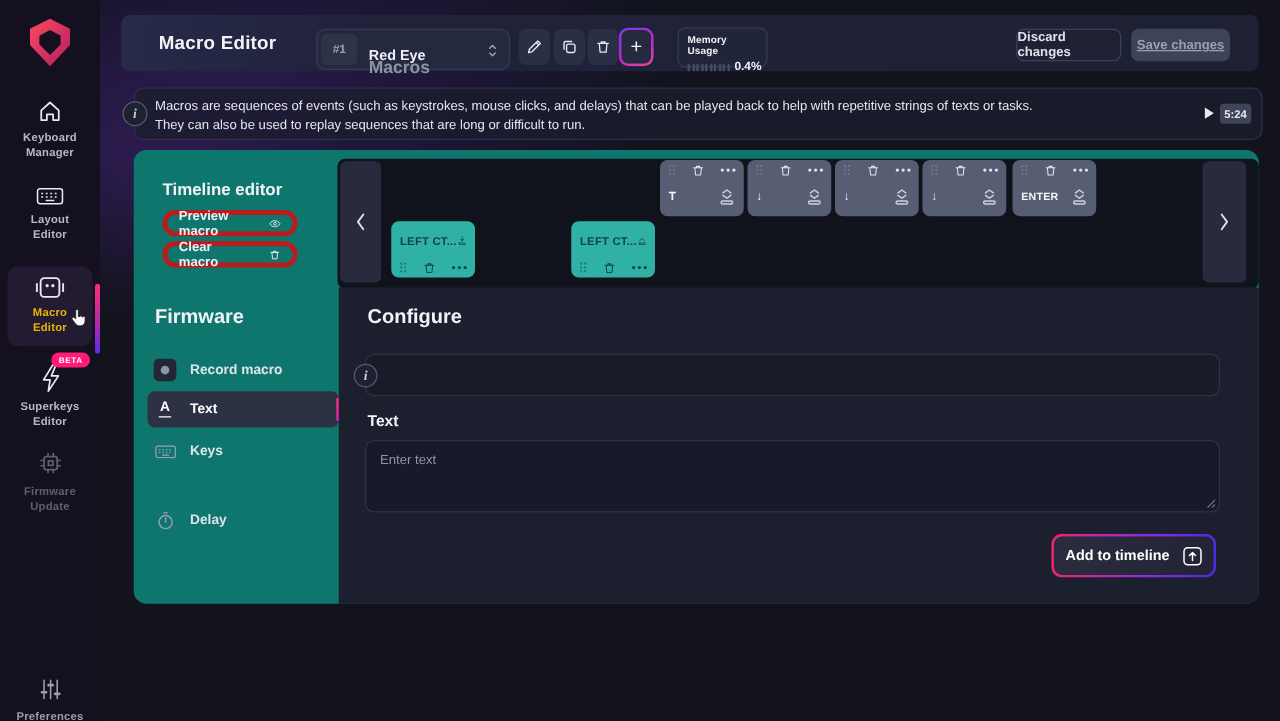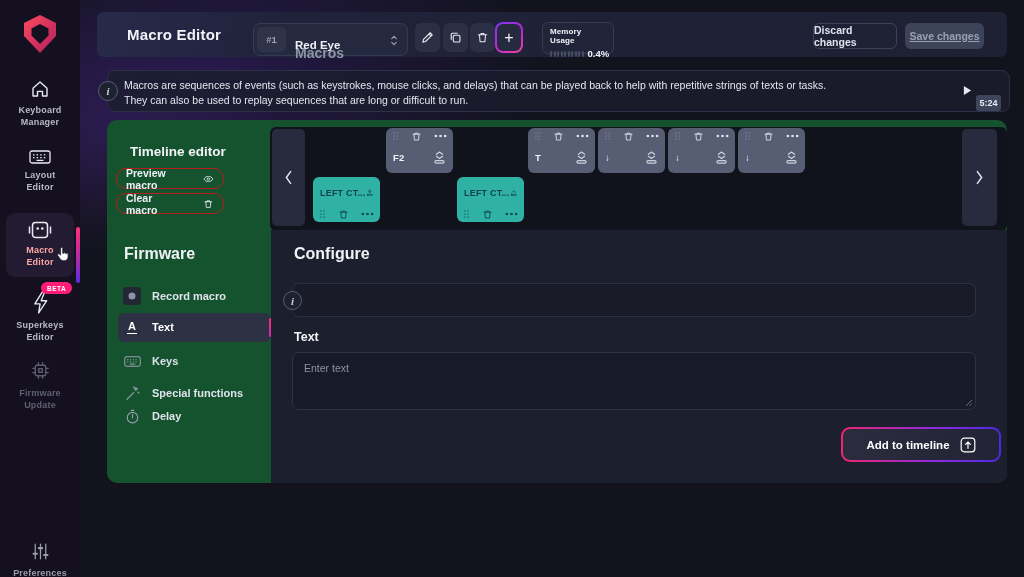--- a/index.html
+++ b/index.html
@@ -15,21 +15,21 @@
   svg{display:block;}
   .ic{color:#e8eaf2;}
 
   
   .sidebar{left:0;top:0;width:80px;height:577px;background:#151020;z-index:2;}
   .logo{left:22px;top:13px;width:36px;height:42px;}
   .snav{left:0;width:80px;display:flex;flex-direction:column;align-items:center;gap:5px;
         color:#b6bac6;text-align:center;cursor:default;}
   .snav .lbl{font-size:9px;line-height:12px;font-weight:600;letter-spacing:.2px;}
   .nav-active-bg{left:6px;top:213px;width:68px;height:64px;background:#231b31;border-radius:9px;}
-  .snav.active{color:#fca5a5;}
+  .snav.active{color:#eab308;}
   .snav.dim{color:#5d6070;}
   .beta{position:absolute;left:41px;top:282px;background:#ff1b77;color:#fff;font-size:6.5px;
         font-weight:800;letter-spacing:.5px;padding:2.5px 6px;border-radius:8px;z-index:3;}
   .side-indicator{left:76px;top:227px;width:4px;height:56px;border-radius:3px;z-index:3;
         background:linear-gradient(180deg,#ff2d78 0%,#b32ba8 55%,#5b2be0 100%);}
 
   
   .topbar{left:97px;top:12px;width:910px;height:45px;border-radius:7px;z-index:1;
           background:linear-gradient(100deg,#272a49 0%,#20223a 22%,#1e2133 100%);}
   .tb-title{left:30px;top:14px;font-size:15px;font-weight:700;color:#f2f3f7;letter-spacing:.2px;}
@@ -64,31 +64,31 @@
   
   .banner{left:107px;top:70px;width:903px;height:42px;background:rgba(27,29,46,.78);
           border:1px solid #2c3048;border-radius:8px;z-index:1;}
   .icircle{position:absolute;width:20px;height:20px;border-radius:50%;background:#1e2130;
            border:1.5px solid #565c74;color:#c9cdd9;display:flex;align-items:center;justify-content:center;
            font-family:"Liberation Serif","DejaVu Serif",serif;font-style:italic;font-size:11px;font-weight:700;}
   .banner .icircle{left:-10px;top:10px;}
   .banner-text{position:absolute;left:16px;top:7px;font-size:10.5px;line-height:14.5px;color:#e4e6ee;}
   .banner-play{position:absolute;right:37px;top:14px;width:9px;height:11px;color:#e8eaf2;cursor:pointer;}
   .banner-badge{position:absolute;right:8px;top:12px;width:25px;height:16px;background:#3e4459;border-radius:3px;
-           display:flex;align-items:center;justify-content:center;font-size:9px;font-weight:700;color:#e8eaf2;margin-top:12px;}
+           display:flex;align-items:center;justify-content:center;font-size:9px;font-weight:700;color:#e8eaf2;}
 
   
-  .panel{left:107px;top:120px;width:900px;height:363px;background:#14532d;border-radius:10px;z-index:1;}
+  .panel{left:107px;top:120px;width:900px;height:363px;background:#0f766e;border-radius:10px;z-index:1;}
   .strip{position:absolute;left:163px;top:7px;width:737px;height:104px;background:#10121c;border-radius:6px;}
   .navbox{position:absolute;top:9px;width:33px;height:97px;background:#272b3d;border-radius:5px;
           display:flex;align-items:center;justify-content:center;color:#dfe2ec;cursor:pointer;}
   .nav-left{left:165px;}
   .nav-right{left:855px;width:35px;}
   .tl-title{position:absolute;left:23px;top:24px;font-size:13.5px;font-weight:700;color:#f2f3f7;}
-  .tl-btn{position:absolute;left:9px;width:108px;height:21px;border:1px solid #b91c1c;border-radius:10px;
+  .tl-btn{position:absolute;left:23px;width:108px;height:21px;border:4px solid #b91c1c;border-radius:10px;
           display:flex;align-items:center;justify-content:space-between;padding:0 9px;cursor:pointer;
           font-size:10.5px;font-weight:700;color:#eef0f6;gap:24px;}
   .configure{position:absolute;left:164px;top:110px;width:736px;height:253px;background:#1c1f2d;
              border-radius:0 0 10px 0;}
 
   
   .act-title{position:absolute;left:17px;top:125px;font-size:16px;font-weight:700;color:#f2f3f7;}
   .act-item{position:absolute;left:16px;height:24px;display:flex;align-items:center;gap:11px;
             color:#dfe2ec;font-size:11px;font-weight:600;cursor:pointer;}
   .act-ic{width:18px;height:18px;display:flex;align-items:center;justify-content:center;color:#9aa0b4;}
@@ -105,21 +105,21 @@
   .cfg-info{position:absolute;left:21px;top:53px;width:684px;height:34px;background:#191b29;
             border:1px solid #2e3247;border-radius:7px;}
   .cfg-info .icircle{left:-10px;top:7px;width:19px;height:19px;}
   .cfg-info-text{position:absolute;left:19px;top:10px;font-size:10.5px;color:#e4e6ee;}
   .cfg-field-label{position:absolute;left:23px;top:100px;font-size:12.5px;font-weight:700;color:#f2f3f7;}
   .cfg-textarea{position:absolute;left:21px;top:122px;width:684px;height:58px;background:#171a28;
                 border:1px solid #2f3349;border-radius:7px;color:#dfe2ec;resize:none;outline:none;
                 padding:9px 11px;font-size:10.5px;font-family:"Liberation Sans","DejaVu Sans",sans-serif;}
   .cfg-textarea::placeholder{color:#8d93a8;}
   .resize-corner{position:absolute;left:694px;top:169px;width:8px;height:8px;color:#6a7088;pointer-events:none;}
-  .add-btn{position:absolute;left:570px;top:197px;width:160px;height:35px;border-radius:9px;
+  .add-btn{position:absolute;left:570px;top:197px;width:132px;height:35px;border-radius:9px;
            border:2px solid transparent;cursor:pointer;
            background:linear-gradient(100deg,#2b2c3e,#222334) padding-box,
                       linear-gradient(90deg,#f0256e,#8a2be2 60%,#4b2bdf) border-box;
            display:flex;align-items:center;justify-content:center;gap:10px;
            color:#fff;font-size:11.5px;font-weight:700;}
 
   
   .block{position:absolute;width:67px;height:45px;border-radius:6px;z-index:3;display:flex;
          flex-direction:column;overflow:hidden;cursor:grab;}
   .block.gray{background:#575d73;}
@@ -458,28 +458,20 @@
     <div class="act-indicator"></div>
 
     <div class="act-item" style="top:229px">
       <span class="act-ic">
           <svg width="17" height="11" viewBox="0 0 22 14">
             <use href="#i-kbd"></use>
           </svg>
         </span>
       <span>Keys</span>
     </div>
-    <div class="act-item" style="top:261px">
-      <span class="act-ic">
-          <svg width="15" height="15" viewBox="0 0 16 16">
-            <use href="#i-wand"></use>
-          </svg>
-        </span>
-      <span>Special functions</span>
-    </div>
     <div class="act-item" style="top:284px">
       <span class="act-ic">
           <svg width="15" height="15" viewBox="0 0 16 16">
             <use href="#i-clock"></use>
           </svg>
         </span>
       <span>Delay</span>
     </div>
 
     <div class="configure">
@@ -514,39 +506,20 @@
         </svg>
       <svg class="blk-trash" viewBox="0 0 14 14">
           <use href="#i-trash"></use>
         </svg>
       <svg class="blk-more" viewBox="0 0 14 4">
           <use href="#i-more"></use>
         </svg>
     </div>
   </div>
 
-  <div class="abs block gray" style="left:386px;top:128px">
-    <div class="blk-bar">
-      <svg class="blk-drag" viewBox="0 0 8 11">
-          <use href="#i-dots"></use>
-        </svg>
-      <svg class="blk-trash" viewBox="0 0 14 14">
-          <use href="#i-trash"></use>
-        </svg>
-      <svg class="blk-more" viewBox="0 0 14 4">
-          <use href="#i-more"></use>
-        </svg>
-    </div>
-    <div class="blk-main">
-      <span class="blk-label">F2</span>
-      <svg class="blk-evt" viewBox="0 0 13 13">
-          <use href="#i-tap"></use>
-        </svg>
-    </div>
-  </div>
 
   <div class="abs block teal" style="left:457px;top:177px">
     <div class="blk-main">
       <span class="blk-label">LEFT CT...</span>
       <svg class="blk-evt" viewBox="0 0 13 13">
           <use href="#i-keyup"></use>
         </svg>
     </div>
     <div class="blk-bar">
       <svg class="blk-drag" viewBox="0 0 8 11">
@@ -634,18 +607,37 @@
         </svg>
     </div>
     <div class="blk-main">
       <span class="blk-label">↓</span>
       <svg class="blk-evt" viewBox="0 0 13 13">
           <use href="#i-tap"></use>
         </svg>
     </div>
   </div>
 
+  <div class="abs block gray" style="left:810px;top:128px">
+    <div class="blk-bar">
+      <svg class="blk-drag" viewBox="0 0 8 11">
+          <use href="#i-dots"></use>
+        </svg>
+      <svg class="blk-trash" viewBox="0 0 14 14">
+          <use href="#i-trash"></use>
+        </svg>
+      <svg class="blk-more" viewBox="0 0 14 4">
+          <use href="#i-more"></use>
+        </svg>
+    </div>
+    <div class="blk-main">
+      <span class="blk-label" style="font-size:8.5px">ENTER</span>
+      <svg class="blk-evt" viewBox="0 0 13 13">
+          <use href="#i-tap"></use>
+        </svg>
+    </div>
+  </div>
 
   <svg class="abs cursor" viewBox="0 0 18 20">
     <path d="M7.5 1.5c.7 0 1.2.55 1.2 1.25V8l1.1.12c.08-.5.55-.86 1.08-.8.5.06.9.44.97.93l.95.12c.1-.42.5-.7.95-.66.55.05.97.5.97 1.06v3.3c0 2.6-1.75 4.43-4.5 4.43-2.2 0-3.4-.75-4.55-2.4L3.2 10.6c-.42-.6-.3-1.4.3-1.83.52-.37 1.23-.28 1.66.2l1.1 1.27V2.75c0-.7.55-1.25 1.24-1.25z" fill="#fbfbfd" stroke="#23242e" stroke-width="0.9"></path>
   </svg>
 
 </div>
 
 </body></html>

